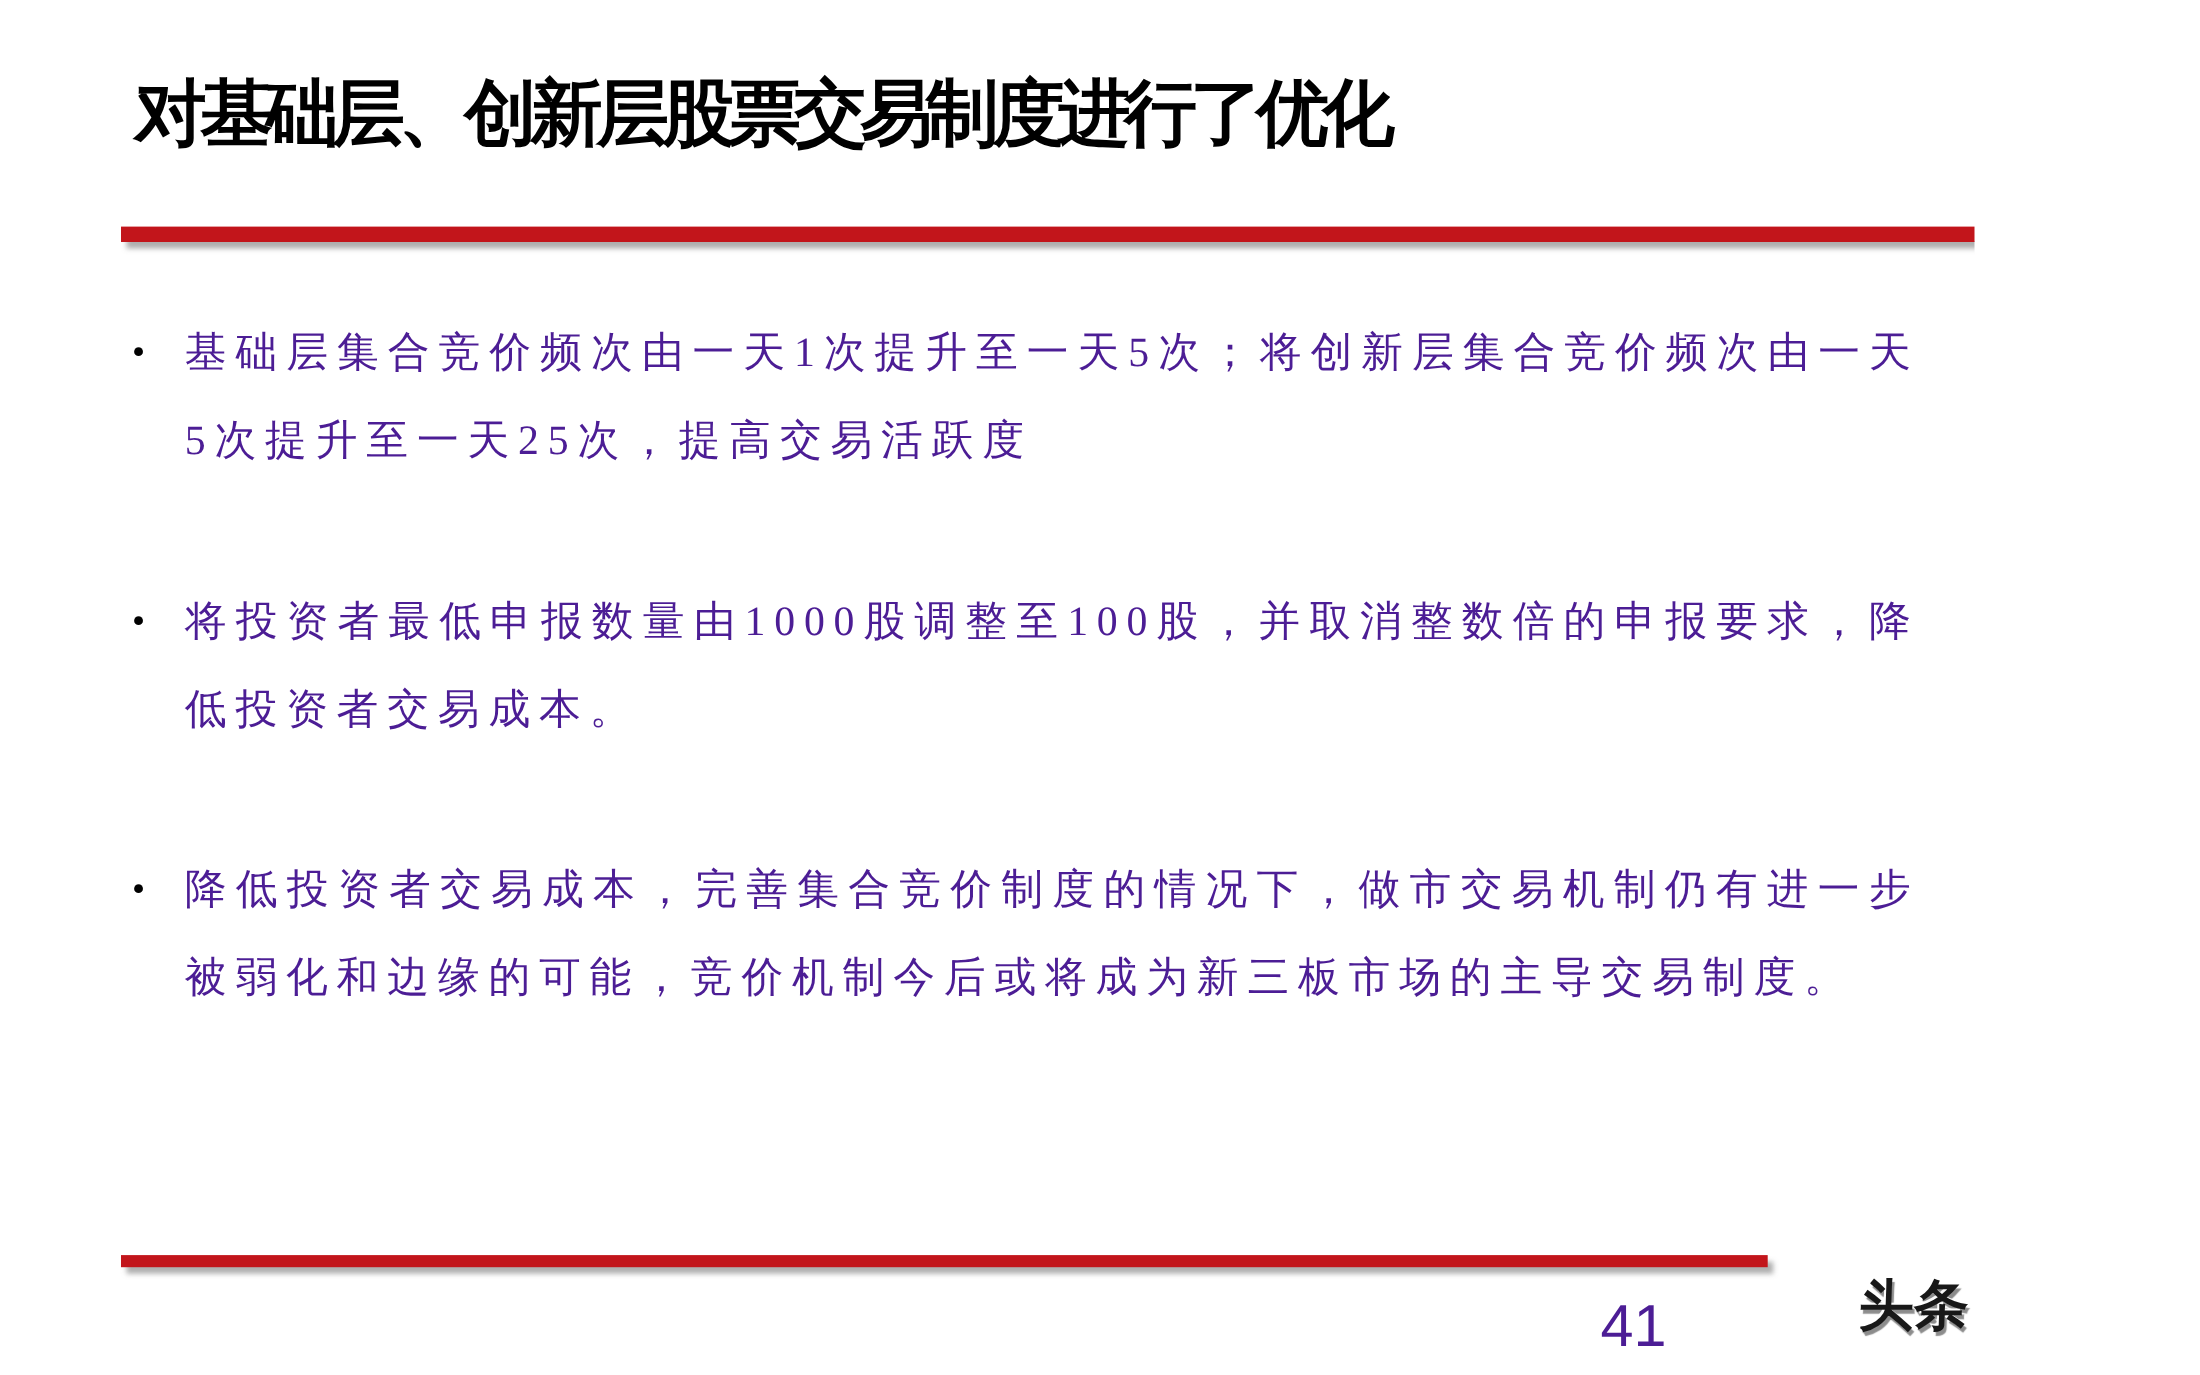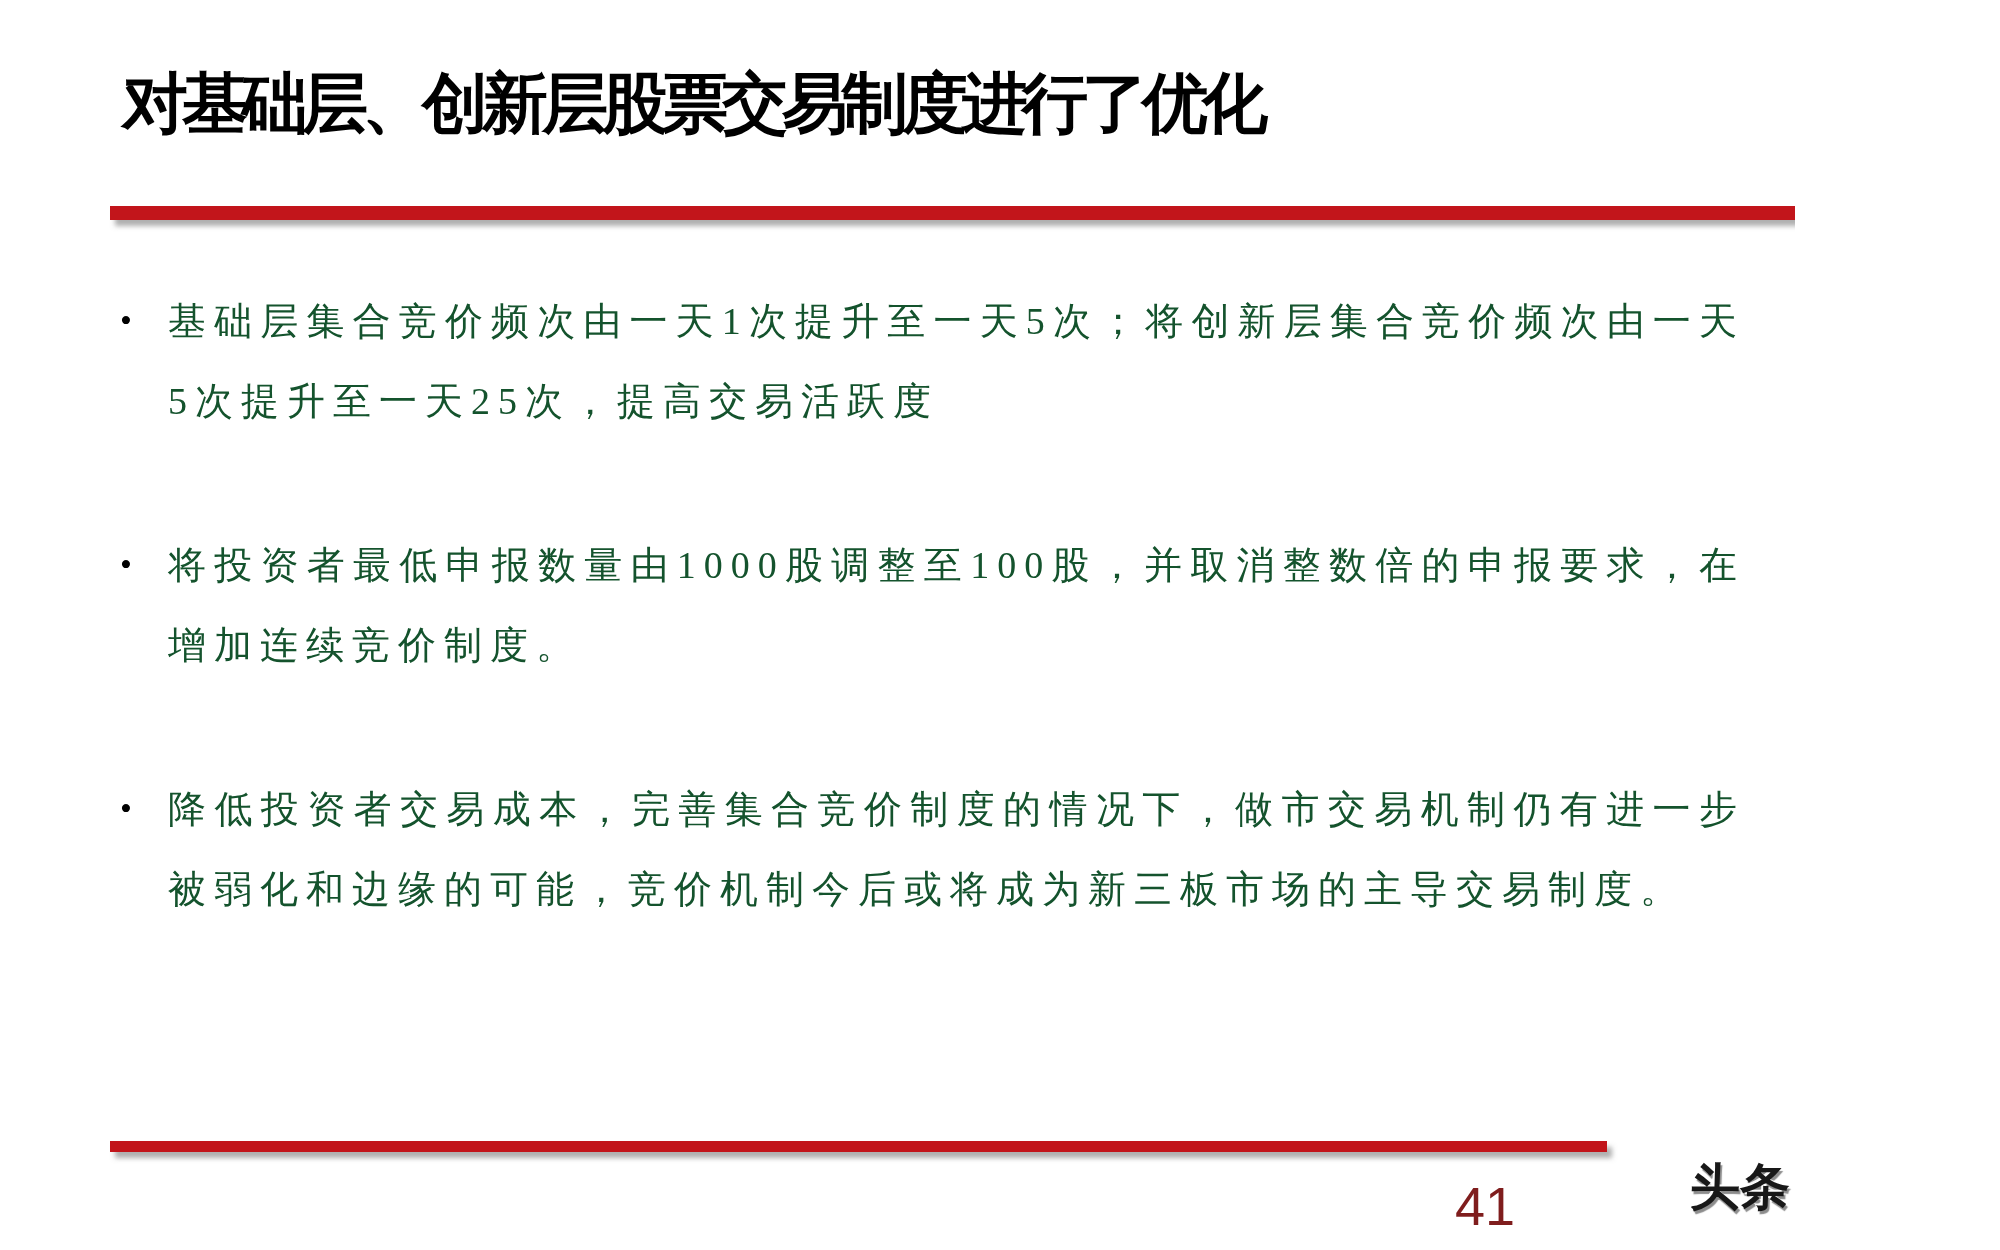--- a/index.html
+++ b/index.html
@@ -58,40 +58,40 @@
     line-height: 80px;
     color: #000000;
   }
   .bullet-text {
     flex: 1 1 auto;
     font-size: 38px;
     line-height: 80px;
     letter-spacing: 8px;
     text-align: justify;
     text-justify: inter-ideograph;
-    color: #14532d;
+    color: #4c1d95;
   }
   .footer-rule {
     position: absolute;
     left: 110px;
     top: 1141px;
     width: 1497px;
     height: 11px;
     background: #c2151b;
     box-shadow: 5px 6px 5px rgba(110, 110, 110, 0.55);
   }
   .page-number {
     position: absolute;
     left: 1400px;
     top: 1176px;
     width: 170px;
     text-align: center;
     font-size: 54px;
     line-height: 60px;
-    color: #7f1d1d;
+    color: #4c1d95;
     font-family: "Liberation Sans", "DejaVu Sans", sans-serif;
   }
   .watermark {
     position: absolute;
     left: 1690px;
     top: 1158px;
     font-size: 50px;
     line-height: 58px;
     font-weight: bold;
     white-space: nowrap;
@@ -111,21 +111,21 @@
 
   <div class="title-rule"></div>
 
   <ul class="bullet-list">
     <li class="bullet-item">
       <span class="bullet-marker">•</span>
       <span class="bullet-text">基础层集合竞价频次由一天1次提升至一天5次；将创新层集合竞价频次由一天5次提升至一天25次，提高交易活跃度</span>
     </li>
     <li class="bullet-item">
       <span class="bullet-marker">•</span>
-      <span class="bullet-text">将投资者最低申报数量由1000股调整至100股，并取消整数倍的申报要求，在增加连续竞价制度。</span>
+      <span class="bullet-text">将投资者最低申报数量由1000股调整至100股，并取消整数倍的申报要求，降低投资者交易成本。</span>
     </li>
     <li class="bullet-item">
       <span class="bullet-marker">•</span>
       <span class="bullet-text">降低投资者交易成本，完善集合竞价制度的情况下，做市交易机制仍有进一步被弱化和边缘的可能，竞价机制今后或将成为新三板市场的主导交易制度。</span>
     </li>
   </ul>
 
   <div class="footer-rule"></div>
 
   <div class="page-number">41</div>

